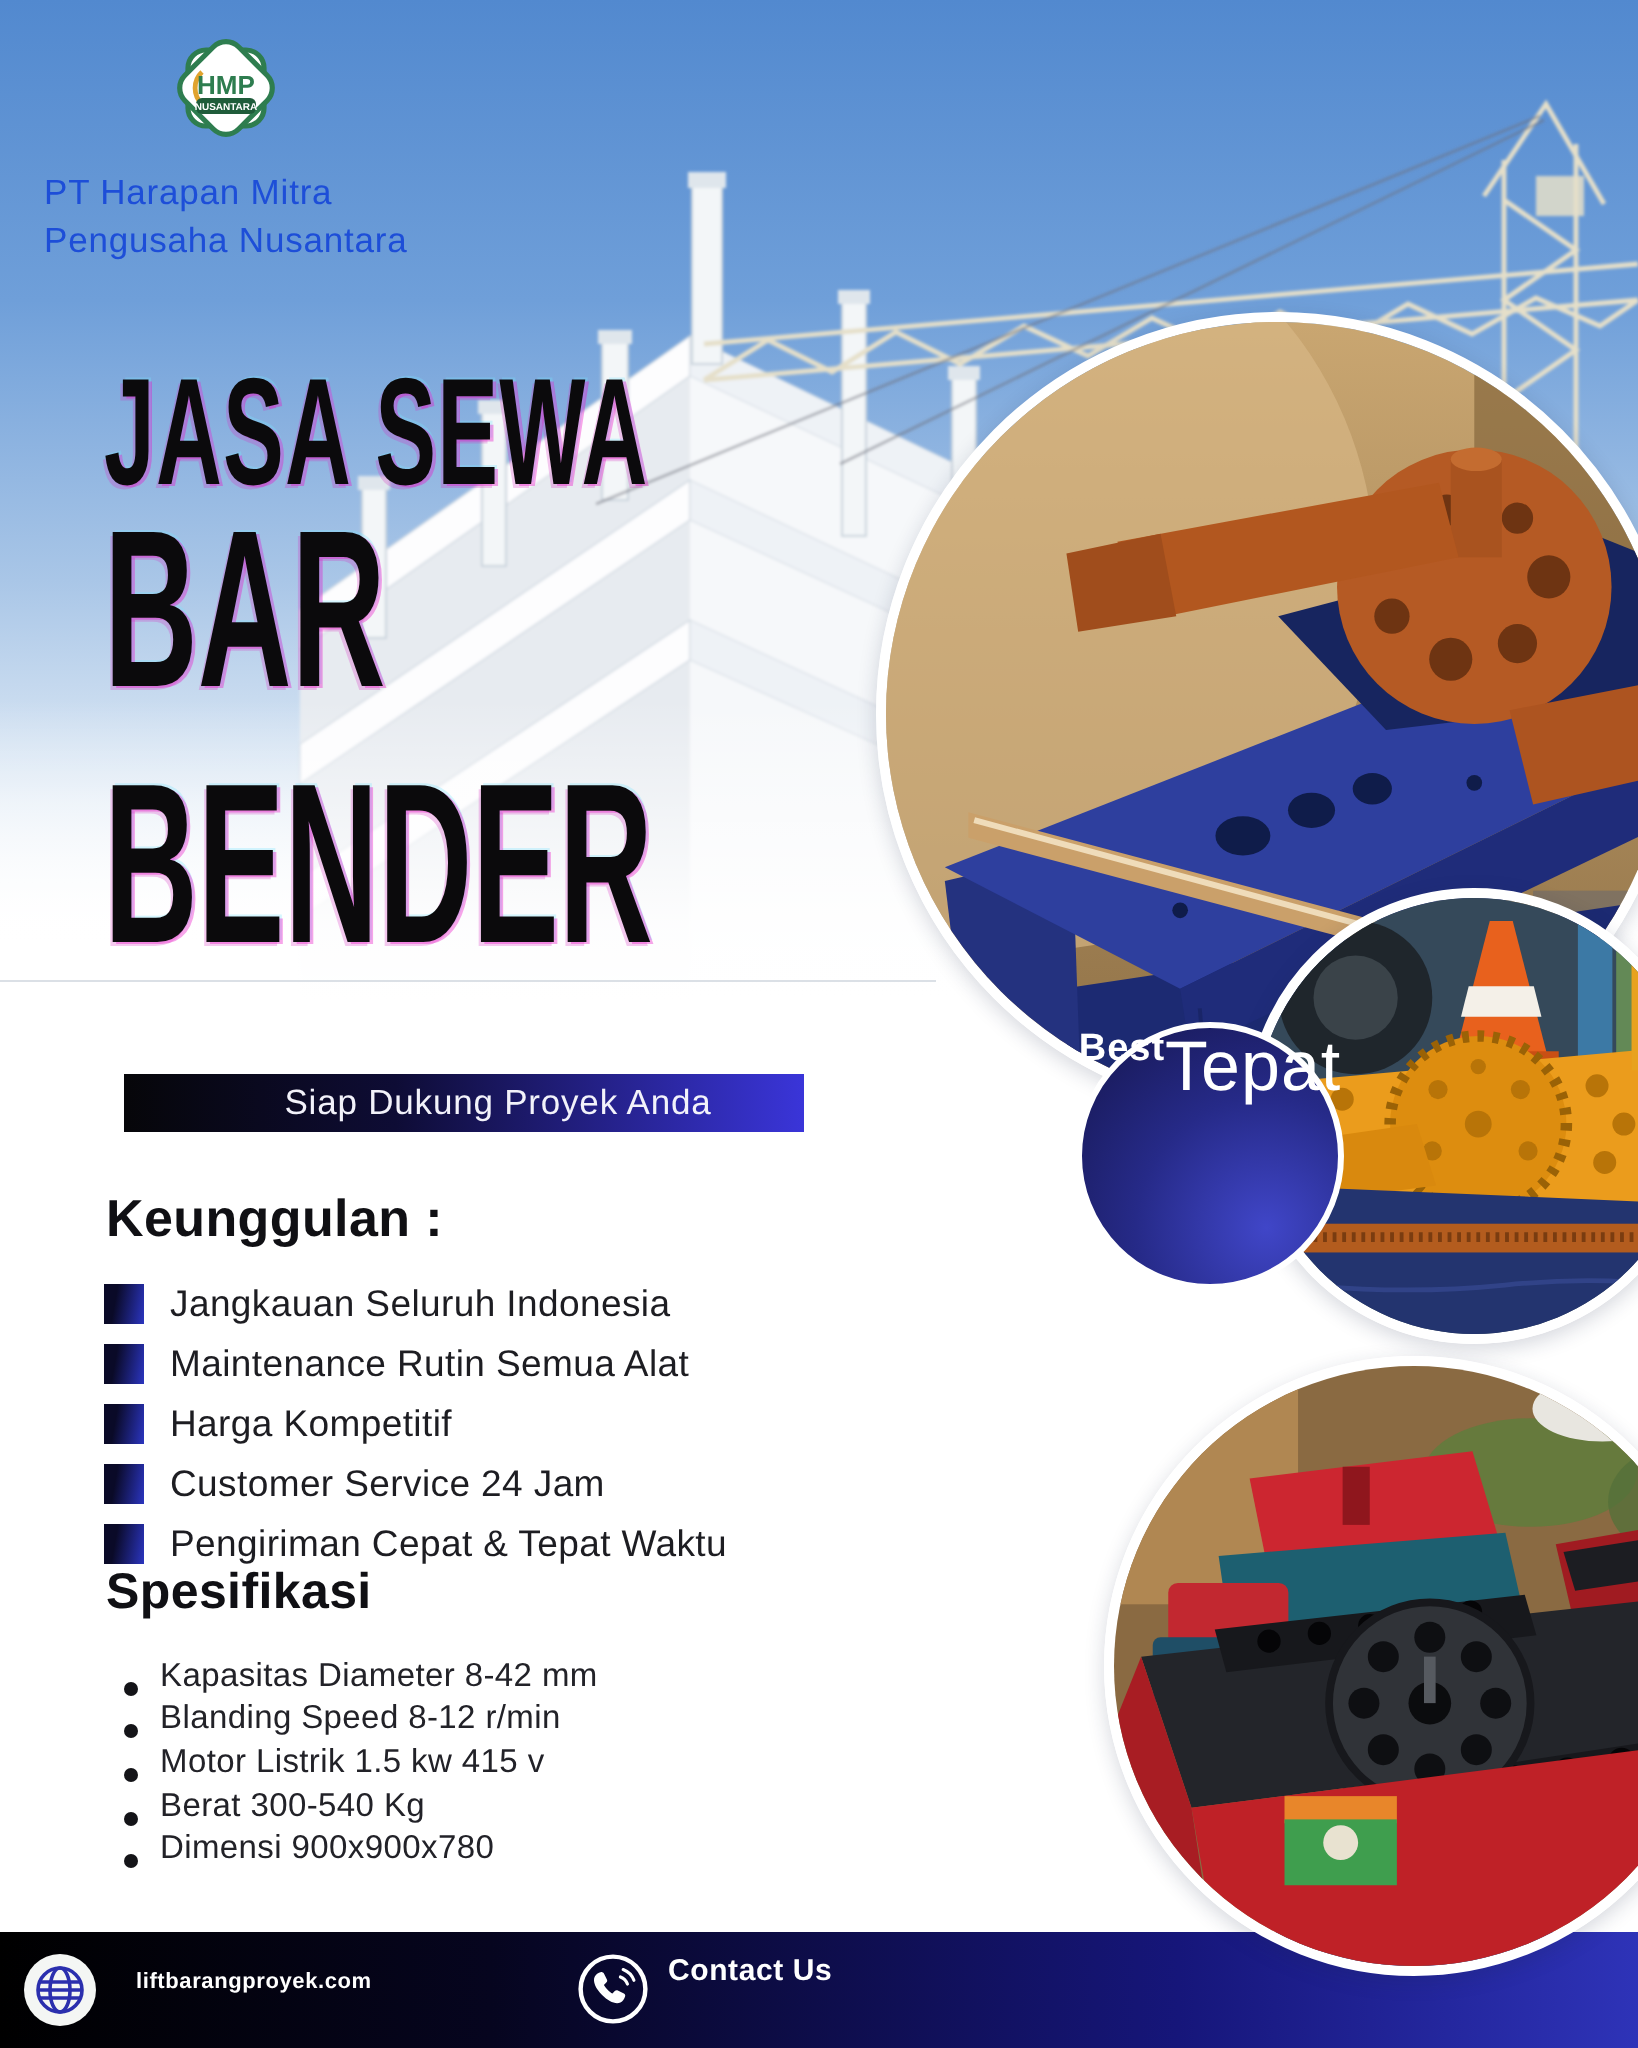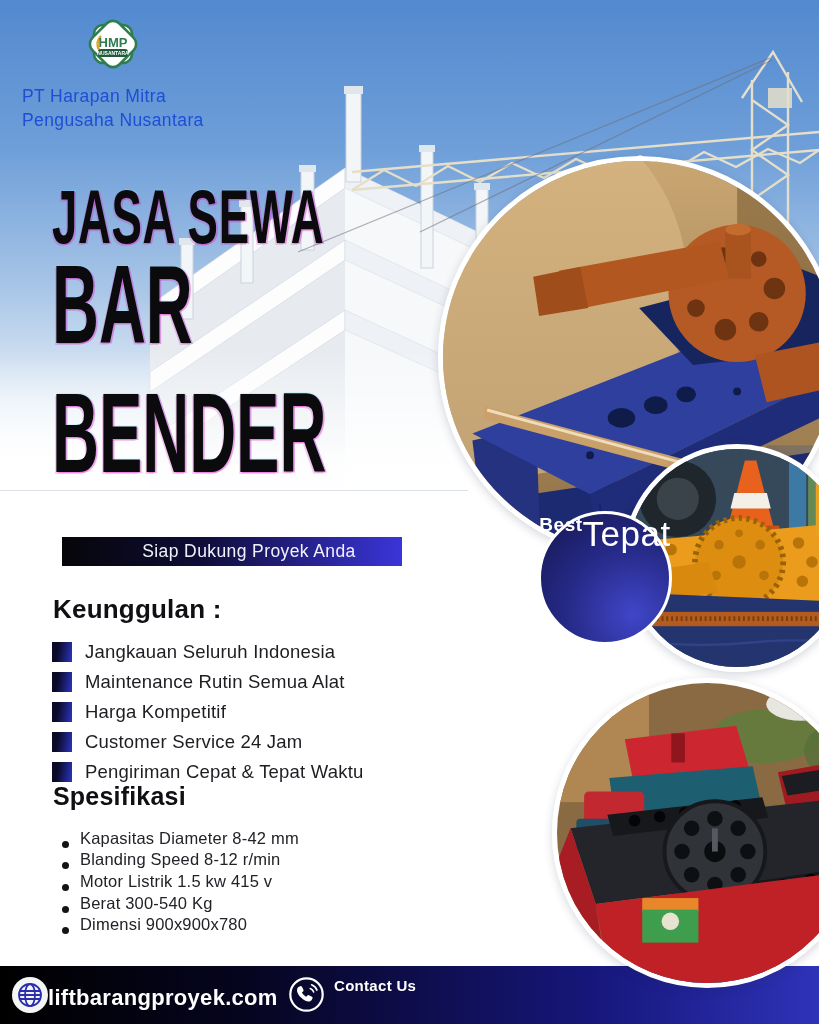--- a/index.html
+++ b/index.html
@@ -70,21 +70,21 @@
   .badge-top { font-size:19px; font-weight:bold; letter-spacing:.5px; margin-bottom:2px; }
   .badge-bottom { font-size:35px; font-weight:500; letter-spacing:.5px; }
   
   .footer {
     position:absolute; left:0; top:966px; width:819px; height:58px; z-index:5;
     background:linear-gradient(90deg,#000000 0%,#06051f 30%,#16167a 72%,#2e33b8 100%);
     color:#ffffff;
   }
   .globe-wrap { position:absolute; left:12px; top:11px; width:36px; height:36px; border-radius:50%;
     background:#f4f6f4; display:flex; align-items:center; justify-content:center; }
-  .website { position:absolute; left:48px; top:19px; font-size:22px; font-weight:bold; letter-spacing:.3px; }
+  .website { position:absolute; left:68px; top:19px; font-size:11px; font-weight:bold; letter-spacing:.3px; }
   .phone-circle { position:absolute; left:288px; top:10px; width:37px; height:37px; }
   .contact-label { position:absolute; left:334px; top:11px; font-size:15px; font-weight:bold; letter-spacing:.3px; }
   .phone-number { position:absolute; left:334px; top:28px; font-size:20px; font-weight:400; letter-spacing:.8px; color:#eceef8; }
 </style>
 </head>
 <body>
 
 <div class="poster">
 
   <div class="hero">

